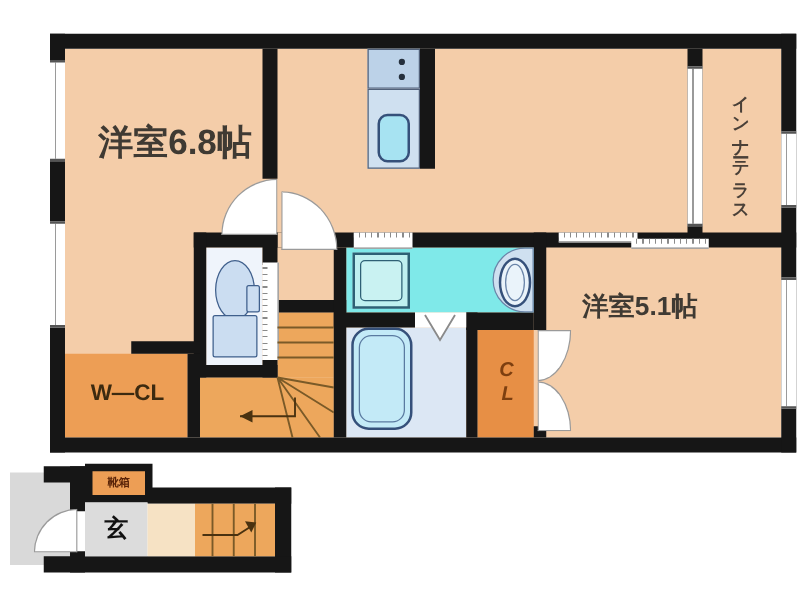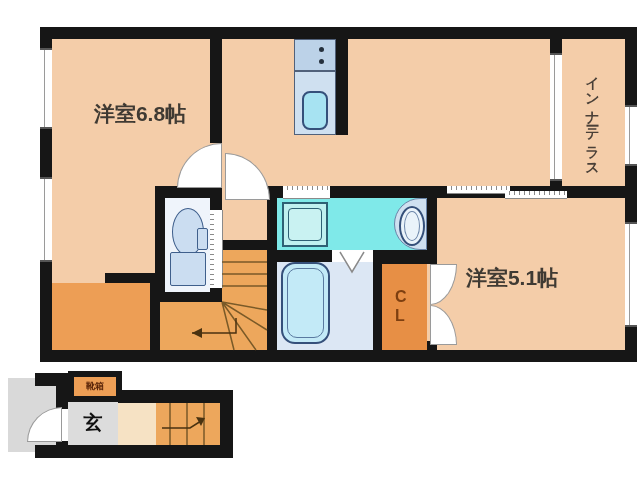--- a/index.html
+++ b/index.html
@@ -126,20 +126,21 @@
     </g>
     <g stroke="#4a3210" stroke-width="1.5" fill="none">
       <path d="M236,318 L236,333 L192,333"></path>
       <path d="M162,428 L190,428 L201,421"></path>
     </g>
     <polygon points="192,333 202,328 202,338" fill="#4a3210"></polygon>
     <polygon points="205,418 196,417 201,426" fill="#4a3210"></polygon>
     <path d="M340,252 L352,272 L364,252" stroke="#8a8a8a" stroke-width="1.5" fill="#ffffff"></path>
   </svg>
 
-  <div class="lbl" style="left:70px;top:100px;width:140px;height:28px;font-size:21px;">洋室6.8帖</div>
+  <div class="lbl" style="left:70px;top:100px;width:140px;height:28px;font-size:28px;">洋室6.8帖</div>
   <div class="lbl" style="left:580px;top:48px;width:26px;height:140px;font-size:14px;writing-mode:vertical-rl;text-orientation:upright;letter-spacing:1px;color:#4a4038;">インナーテラス</div>
-  <div class="lbl" style="left:432px;top:264px;width:160px;height:28px;font-size:21px;">洋室5.1帖</div>
-  <div class="lbl" style="left:395px;top:284px;width:16px;height:44px;font-size:16px;color:#7d3f10;white-space:normal;word-break:break-all;line-height:1.2;text-align:left;">CL</div>
+  <div class="lbl" style="left:432px;top:231px;width:160px;height:28px;font-size:21px;">洋室5.1帖</div>
+  <div class="lbl" style="left:58px;top:302px;width:88px;height:24px;font-size:18px;color:#3c2a10;">W―CL</div>
+  <div class="lbl" style="left:395px;top:284px;width:16px;height:44px;font-size:16px;color:#7d3f10;white-space:normal;word-break:break-all;line-height:1.2;text-align:right;font-style:italic;">CL</div>
   <div class="lbl" style="left:68px;top:410px;width:50px;height:26px;font-size:19px;color:#111;">玄</div>
   <div class="lbl" style="left:74px;top:378px;width:42px;height:16px;font-size:9px;color:#5a2408;">靴箱</div>
 
 </div>
 
 </body></html>

